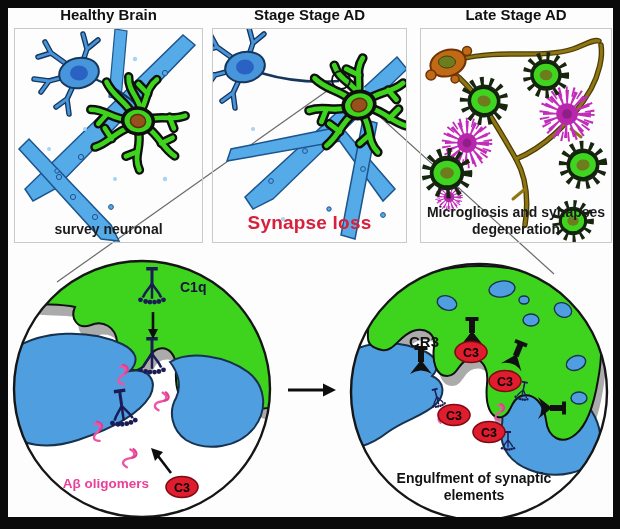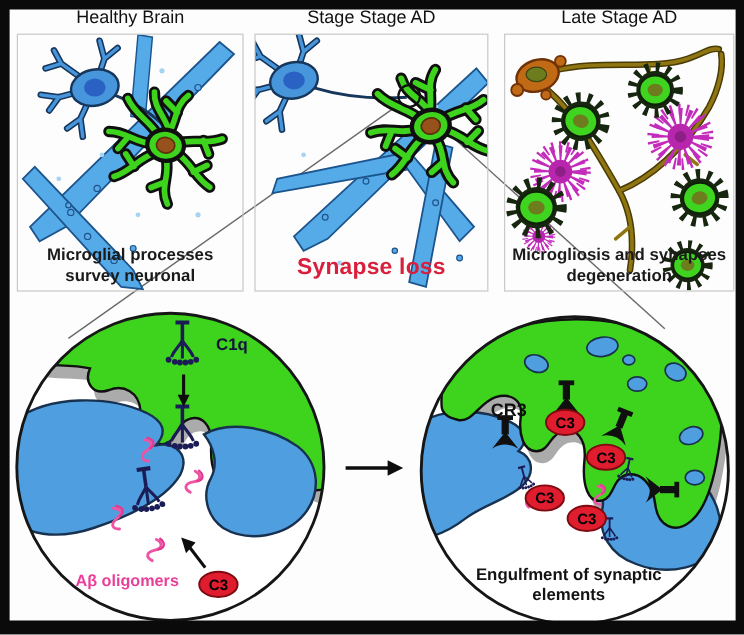--- a/index.html
+++ b/index.html
@@ -3,21 +3,21 @@
 <meta charset="utf-8">
 <style>
   html,body{margin:0;padding:0;background:#e8e8e8;}
   #fig{position:relative;width:620px;height:529px;background:#fdfdfd;overflow:hidden;
        font-family:"Liberation Sans",sans-serif;}
   .frame{position:absolute;left:0;top:0;width:620px;height:529px;box-sizing:border-box;
          border:solid #0a0a0a;border-width:8px 7px 12px 8px;pointer-events:none;z-index:9;}
   svg{display:block;}
   .lines-svg{position:absolute;left:0;top:0;z-index:1;}
   .panel-box{position:absolute;top:28px;height:215px;border:1px solid #c9c9c9;background:transparent;z-index:2;box-sizing:border-box;}
-  .panel-title{position:absolute;top:6px;z-index:3;text-align:center;font-weight:normal;font-size:15px;color:#111;}
+  .panel-title{position:absolute;top:6px;z-index:3;text-align:center;font-weight:bold;font-size:15px;color:#111;}
   .panel-svg{position:absolute;left:0;top:0;}
   .caption{position:absolute;left:0;right:0;text-align:center;font-weight:bold;color:#1a1a1a;
            font-size:14px;line-height:17px;z-index:4;}
   .caption.two{bottom:4px;}
   .caption.red{bottom:11px;font-size:19px;color:#d8203c;letter-spacing:.2px;}
   .bottom-svg{position:absolute;left:0;top:243px;z-index:2;}
   text{font-family:"Liberation Sans",sans-serif;font-weight:bold;}
 </style>
 </head>
 <body>
@@ -162,21 +162,20 @@
           <circle cx="100" cy="150" r="2"></circle>
           <circle cx="34" cy="120" r="2"></circle>
       </g>
 
       <path d="M80,50 C100,58 112,66 124,78" fill="none" stroke="#16365c" stroke-width="2.4"></path>
       <use href="#neuron" transform="translate(64,44)"></use>
 
       <use href="#mgRam" transform="translate(123,92) rotate(8) scale(1.18)"></use>
     </svg>
     <div class="caption two">
-      <div>Microglial processes</div>
       <div>survey neuronal</div>
     </div>
   </div>
 
   <div class="panel-box" style="left:212px;width:195px;">
     <svg class="panel-svg" width="193" height="213" viewBox="0 0 193 213">
       <path d="M184,28 L194,40 L60,170 L40,180 L32,168 Z" fill="#55aae8" stroke="#1c548e" stroke-width="1.5"></path>
       <path d="M14,132 L18,120 L126,98 L128,112 Z" fill="#55aae8" stroke="#1c548e" stroke-width="1.5"></path>
       <path d="M118,100 L132,102 L182,160 L170,172 Z" fill="#55aae8" stroke="#1c548e" stroke-width="1.5"></path>
       <path d="M150,90 L164,94 L142,210 L128,206 Z" fill="#55aae8" stroke="#1c548e" stroke-width="1.5"></path>

